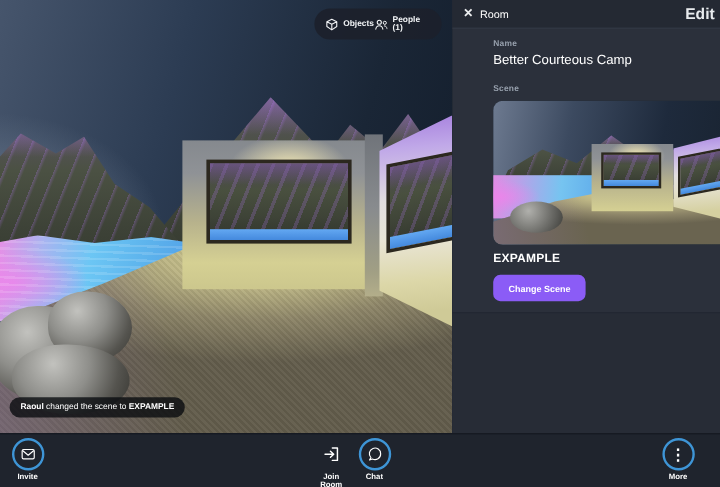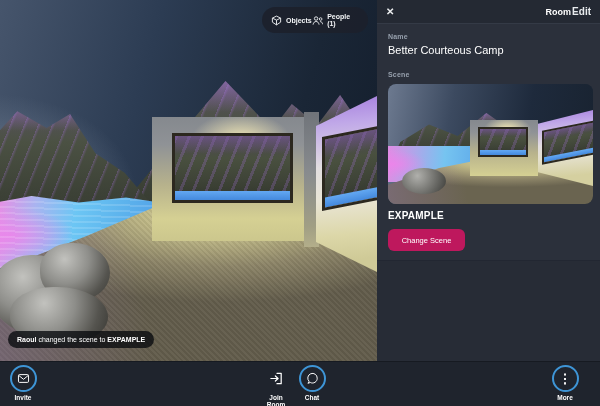--- a/index.html
+++ b/index.html
@@ -74,23 +74,23 @@
   
   .toast { position:absolute; left:8px; top:331px; height:17px; z-index:30; display:flex; align-items:center;
     background:rgba(8,10,14,.78); border-radius:9px; padding:0 9px; color:#fff; font-size:7px; white-space:pre; }
   .toast .b { font-weight:bold; }
 
   
   .panel { position:absolute; left:377px; top:0; width:223px; height:361px; background:#2b303b; display:flex; flex-direction:column; }
   .panel-header { height:24px; flex:0 0 24px; background:#242933; border-bottom:1px solid #343a46;
     display:flex; align-items:center; padding:0 9px; }
   .close-btn { width:14px; color:#eceef0; font-size:10px; font-weight:bold; cursor:pointer; line-height:1; }
-  .panel-title { flex:1; text-align:right; color:#fff; font-size:9px; font-weight:bold; }
-  .edit-btn { width:20px; text-align:right; color:#e8ebee; font-size:10px; font-weight:bold; cursor:pointer; }
-  .panel-body { padding:9px 7px 0 11px; }
+  .panel-title { flex:1; text-align:left; color:#fff; font-size:9px; font-weight:normal; }
+  .edit-btn { width:20px; text-align:right; color:#e8ebee; font-size:13px; font-weight:bold; cursor:pointer; }
+  .panel-body { padding:9px 7px 0 11px;margin-left:23px; }
   .field-label { color:#97a0ad; font-size:7px; font-weight:bold; letter-spacing:.2px; }
   .name-value { color:#fff; font-size:11px; margin-top:4px; }
   .scene-section-label { margin-top:15px; }
   .scene-card { position:relative; margin-top:6px; width:205px; height:120px; border-radius:8px; overflow:hidden; background:#1e2836; }
   .sc { position:absolute; }
   .sc-sky { inset:0; background:linear-gradient(100deg, #6d7a90 0%, #3c4a60 30%, #1e2a3c 65%, #18222f 100%); }
   .sc-mtn { left:0; top:26px; width:205px; height:58px;
     clip-path:polygon(0 100%,6% 55%,20% 25%,34% 45%,48% 5%,62% 40%,78% 20%,100% 55%,100% 100%); }
   .sc-water { left:0; top:62px; width:112px; height:36px;
     background:
@@ -110,21 +110,21 @@
   .sc-wall .window-frame { left:8px; top:7px; width:50px; height:30px; border-width:2px; }
   .sc-wall .window-water { height:5px; }
   .sc-rwall { left:150px; top:26px; width:55px; height:76px;
     clip-path:polygon(0 18%,100% 0,100% 100%,0 82%);
     background:linear-gradient(175deg, #a57ede 0%, #c0a8e8 18%, #e2dee0 45%, #e4e0cc 62%, #d5d0a0 85%); }
   .sc-rwall .window-frame { left:4px; top:15px; width:58px; height:34px; border-width:2px; transform:skewY(-11deg); }
   .sc-rwall .window-water { height:5px; }
   .scene-name { margin-top:6px; color:#fff; font-size:10px; font-weight:bold; letter-spacing:.2px; }
   .scene-by { margin-top:2px; color:#a7aeb9; font-size:8px; }
   .change-scene-btn { margin-top:8px; width:77px; height:22px; border:none; border-radius:6px;
-    background:#be185d; color:#fff; font-size:7.5px; font-weight:normal; font-family:inherit; cursor:pointer; }
+    background:#8b5cf6; color:#fff; font-size:7.5px; font-weight:bold; font-family:inherit; cursor:pointer; }
   .panel-lower { flex:1; margin-top:9px; background:#272c36; border-top:1px solid #222732; }
 
   
   .toolbar { position:absolute; left:0; top:361px; width:600px; height:45px; background:#1f242d; border-top:1px solid #161a21; z-index:40; }
   .tb-item { position:absolute; top:3px; display:flex; flex-direction:column; align-items:center; cursor:pointer; width:40px; }
   .tb-circle { width:27px; height:27px; border-radius:50%; border:2px solid #3e95d6; display:flex; align-items:center; justify-content:center; }
   .tb-plain { width:27px; height:27px; display:flex; align-items:center; justify-content:center; }
   .tb-label { margin-top:2px; color:#fff; font-size:6.5px; font-weight:bold; text-align:center; line-height:1.15; }
   .tb-invite { left:3px; }
   .tb-join { left:256px; }

